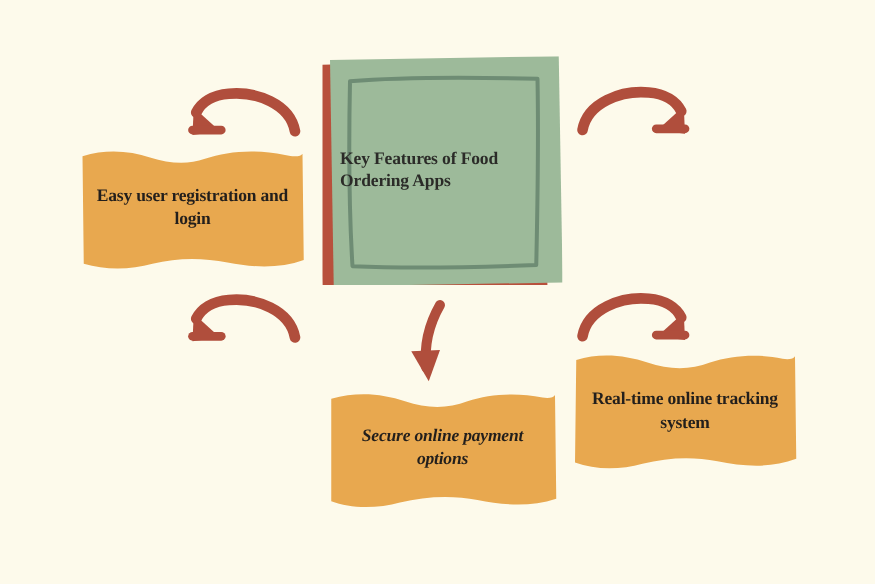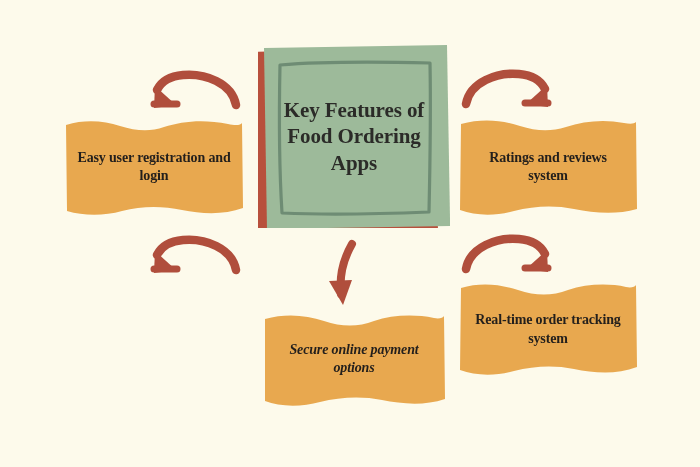--- a/index.html
+++ b/index.html
@@ -14,24 +14,23 @@
   svg.layer{position:absolute;left:0;top:0;width:700px;height:467px;}
 
   
   .center-card{
     position:absolute;
     left:258px;top:45px;width:192px;height:183px;
   }
   .center-text{
     position:absolute;left:258px;top:45px;width:192px;height:183px;
     display:flex;align-items:center;justify-content:center;
-    text-align:center;
     color:#2B2B28;
     font-weight:bold;
-    font-size:21px;
+    font-size:14px;
     line-height:1.26;
     letter-spacing:-0.1px;
     padding:0 14px;
     box-sizing:border-box;
   }
 
   
   .card{position:absolute;}
   .card .label{
     position:absolute;left:0;top:0;width:100%;height:100%;
@@ -104,38 +103,31 @@
   <div class="center-text">Key Features of Food Ordering Apps</div>
 
   <div class="card" id="card-easy-registration">
     <svg viewBox="0 0 180 102" width="180" height="102">
       <path d="M2,9 C22,3 40,5 56,10 C72,15 86,16 100,11 C118,5 140,3 164,8 C172,10 177,9 178,7
                L179,92 C160,99 138,98 118,94 C98,90 78,90 58,95 C40,100 20,100 3,95 Z" fill="#E8A84F"></path>
     </svg>
     <span class="label">Easy user registration and login</span>
   </div>
 
-  <div class="card" id="card-ratings-reviews">
-    <svg viewBox="0 0 180 102" width="180" height="102">
-      <path d="M3,8 C24,2 44,4 62,10 C78,15 92,16 108,11 C126,5 146,3 166,7 C172,8 176,8 178,6
-               L179,93 C158,99 136,97 116,93 C96,89 76,90 56,95 C38,100 18,100 2,94 Z" fill="#E8A84F"></path>
-    </svg>
-    <span class="label">Ratings and reviews system</span>
-  </div>
 
 
   <div class="card" id="card-secure-payment">
     <svg viewBox="0 0 184 98" width="184" height="98">
       <path d="M3,9 C24,3 44,5 62,11 C80,17 96,17 112,11 C130,5 152,4 172,8 C177,9 181,8 182,6
                L183,89 C162,96 140,94 120,90 C100,86 78,87 58,92 C40,97 18,97 3,91 Z" fill="#E8A84F"></path>
     </svg>
     <span class="label">Secure online payment options</span>
   </div>
 
   <div class="card" id="card-order-tracking">
     <svg viewBox="0 0 180 97" width="180" height="97">
       <path d="M3,7 C22,1 42,3 60,9 C78,15 94,15 110,9 C128,3 150,2 168,6 C173,7 177,6 178,4
                L179,86 C158,94 136,92 116,88 C96,84 76,85 56,90 C38,95 18,95 2,89 Z" fill="#E8A84F"></path>
     </svg>
-    <span class="label">Real-time order tracking system</span>
+    <span class="label">Real-time online tracking system</span>
   </div>
 
 </div>
 
 </body></html>

